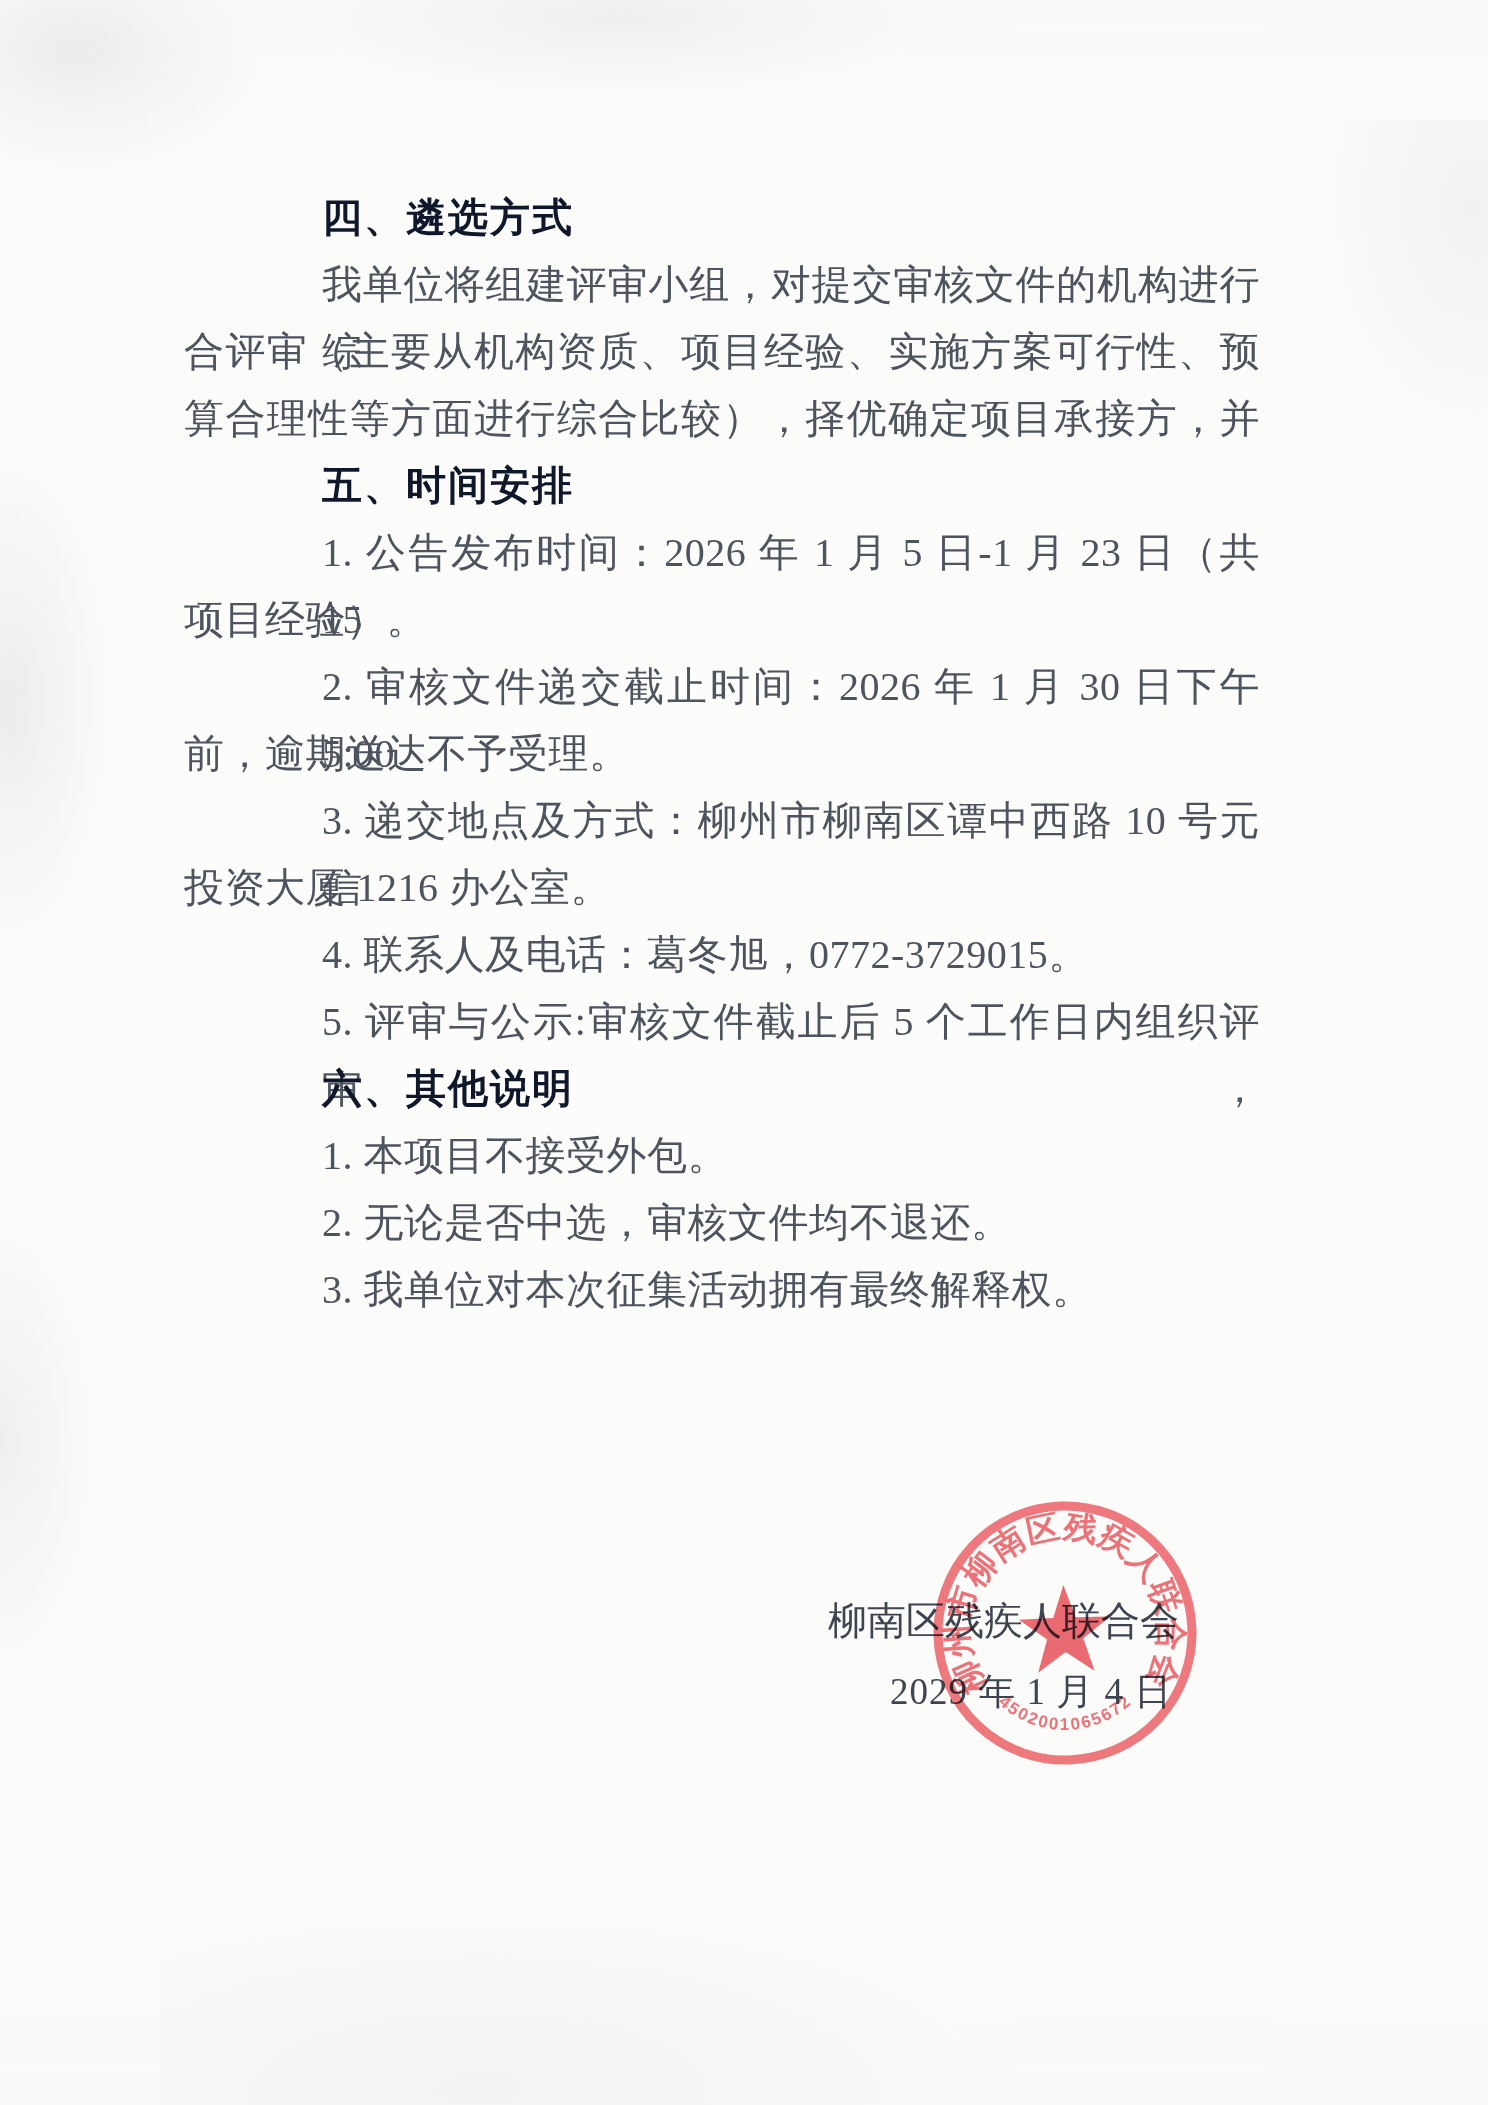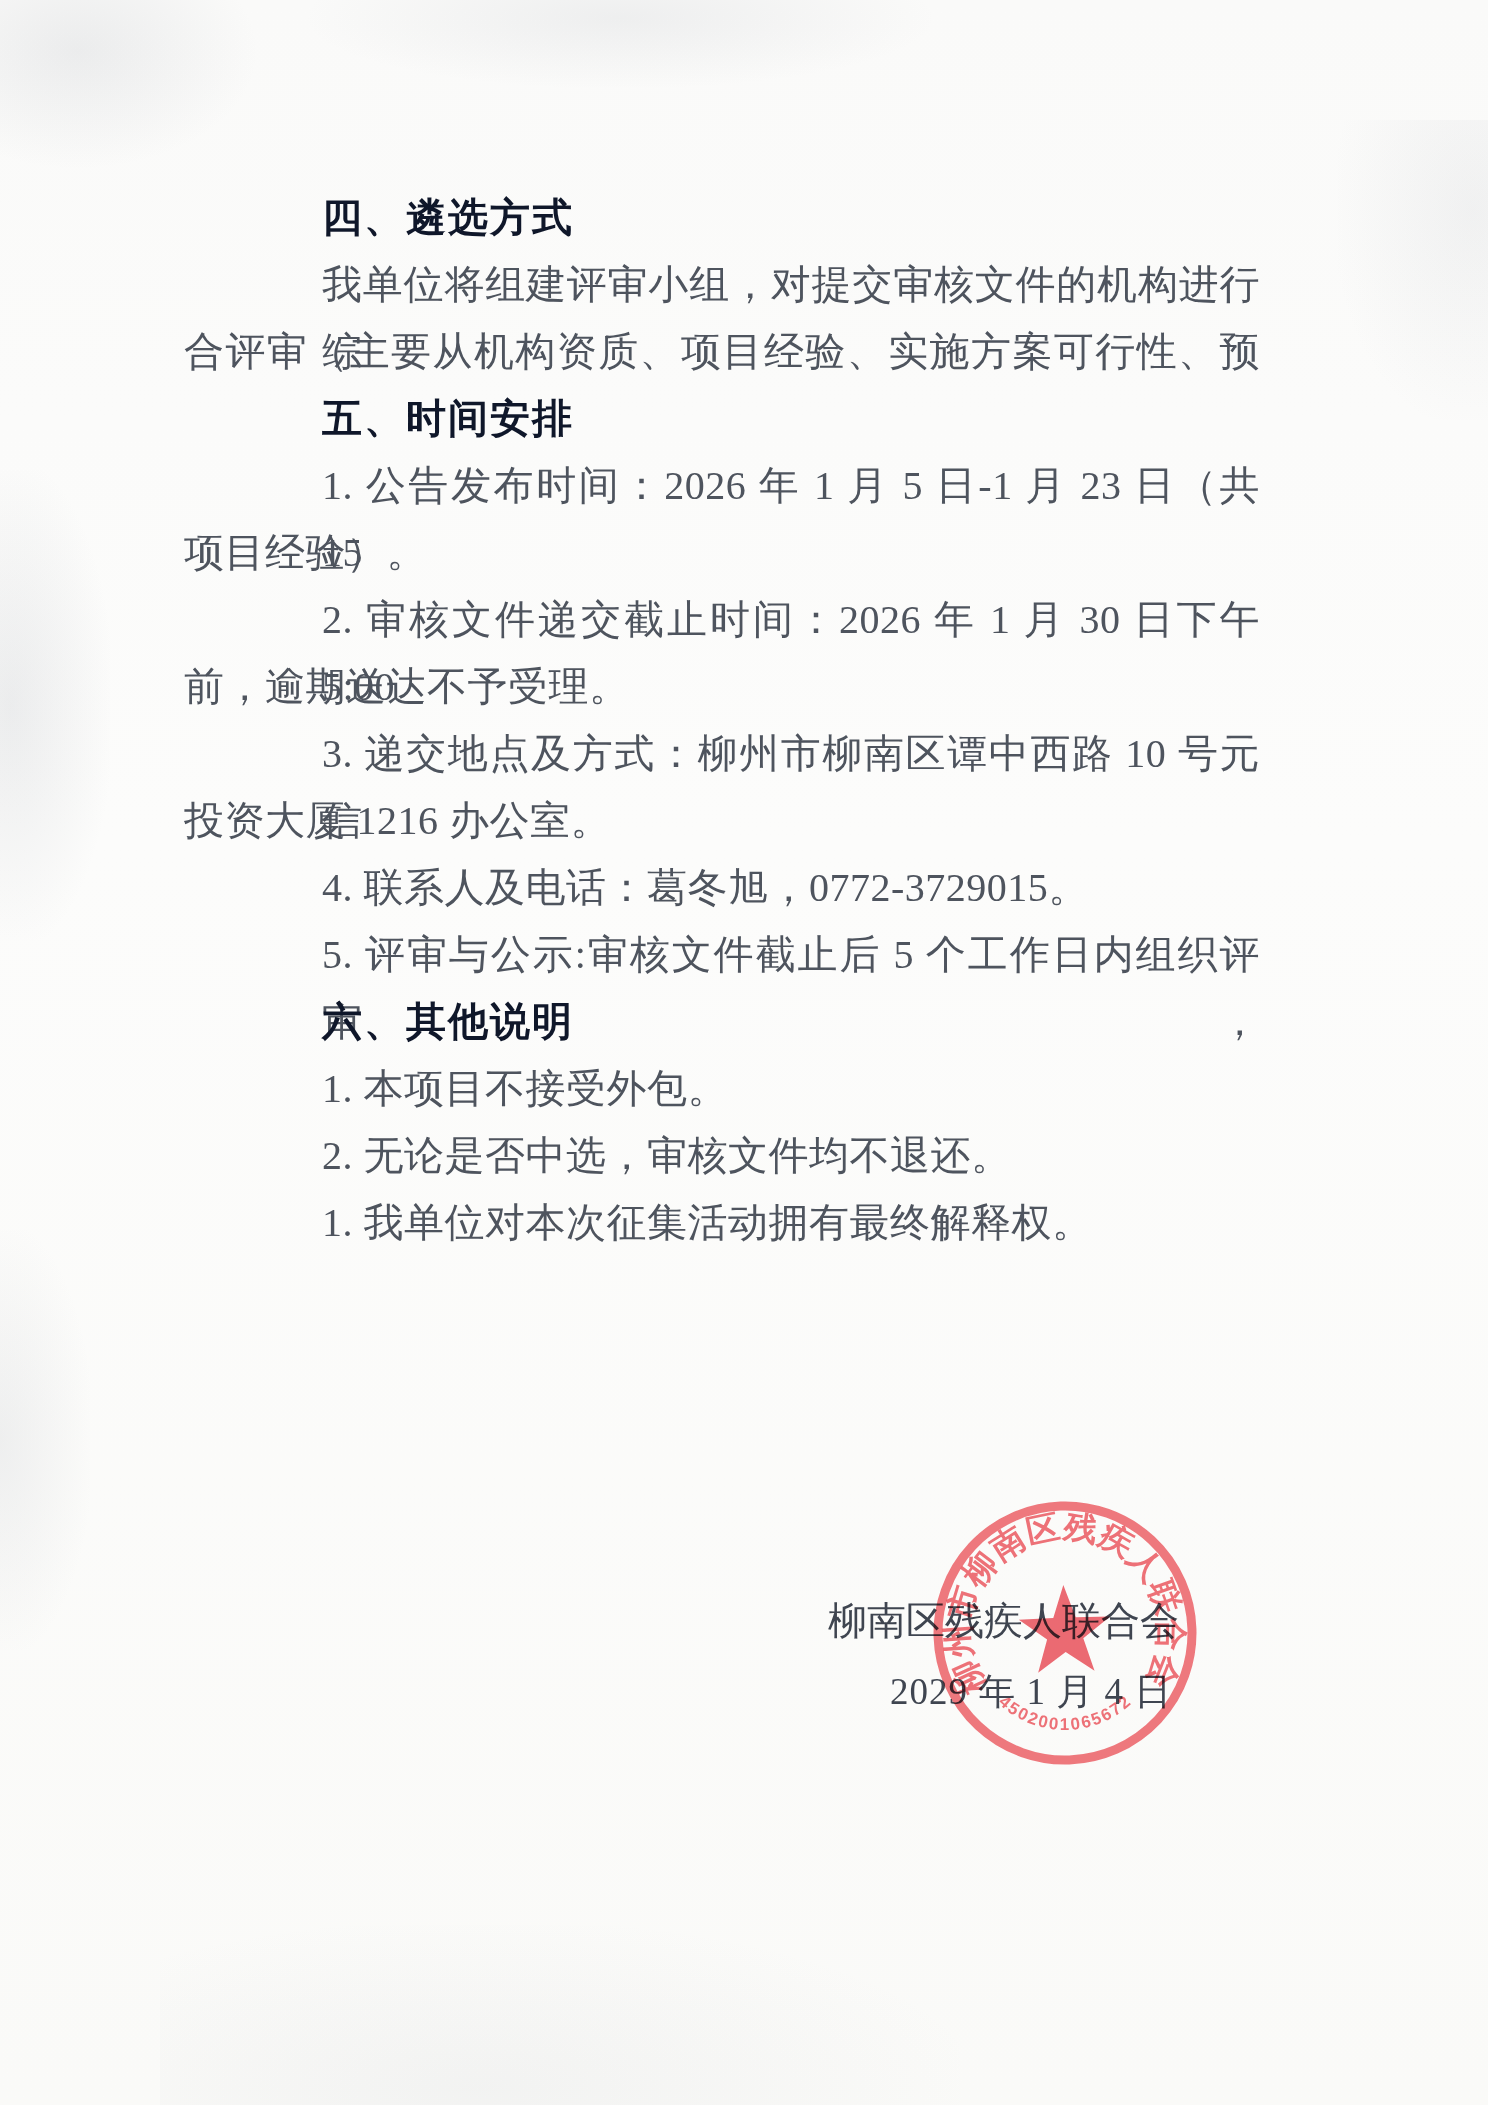--- a/index.html
+++ b/index.html
@@ -65,33 +65,34 @@
 <div class="noise n2"></div>
 <div class="noise n3"></div>
 <div class="noise n4"></div>
 <div class="noise n5"></div>
 <div class="noise n6"></div>
 
 <div class="doc-body">
   <div class="line heading indent">四、遴选方式</div>
   <div class="line fill indent">我单位将组建评审小组，对提交审核文件的机构进行综</div>
   <div class="line fill">合评审（主要从机构资质、项目经验、实施方案可行性、预</div>
+  <div class="line fill">算合理性等方面进行综合比较），择优确定项目承接方，并</div>
   <div class="line heading indent">五、时间安排</div>
   <div class="line fill indent">1. 公告发布时间：2026 年 1 月 5 日-1 月 23 日（共 15</div>
   <div class="line">项目经验）。</div>
   <div class="line fill indent">2. 审核文件递交截止时间：2026 年 1 月 30 日下午 5:00</div>
   <div class="line">前，逾期送达不予受理。</div>
   <div class="line fill indent">3. 递交地点及方式：柳州市柳南区谭中西路 10 号元信</div>
   <div class="line">投资大厦 1216 办公室。</div>
   <div class="line indent">4. 联系人及电话：葛冬旭，0772-3729015。</div>
   <div class="line fill indent">5. 评审与公示:审核文件截止后 5 个工作日内组织评审，</div>
   <div class="line heading indent">六、其他说明</div>
   <div class="line indent">1. 本项目不接受外包。</div>
   <div class="line indent">2. 无论是否中选，审核文件均不退还。</div>
-  <div class="line indent">1. 我单位对本次征集活动拥有最终解释权。</div>
+  <div class="line indent">3. 我单位对本次征集活动拥有最终解释权。</div>
 </div>
 
 <div class="sig-org">柳南区残疾人联合会</div>
 <div class="sig-date">2029 年 1 月 4 日</div>
 
 <svg class="stamp" viewBox="0 0 278 278" aria-hidden="true">
   <circle cx="139" cy="139" r="127" fill="none" stroke="#ee4f58" stroke-width="9" opacity="0.82"></circle>
   <polygon points="139,91 150.2,123.6 184.7,124.2 157.1,144.9 167.2,177.8 139,158 110.8,177.8 120.9,144.9 93.3,124.2 127.8,123.6" fill="#ec4a55" opacity="0.88"></polygon>
   <defs>
     <path id="sealTopArc" d="M 61.2 193.5 A 95 95 0 1 1 216.8 193.5" fill="none"></path>

